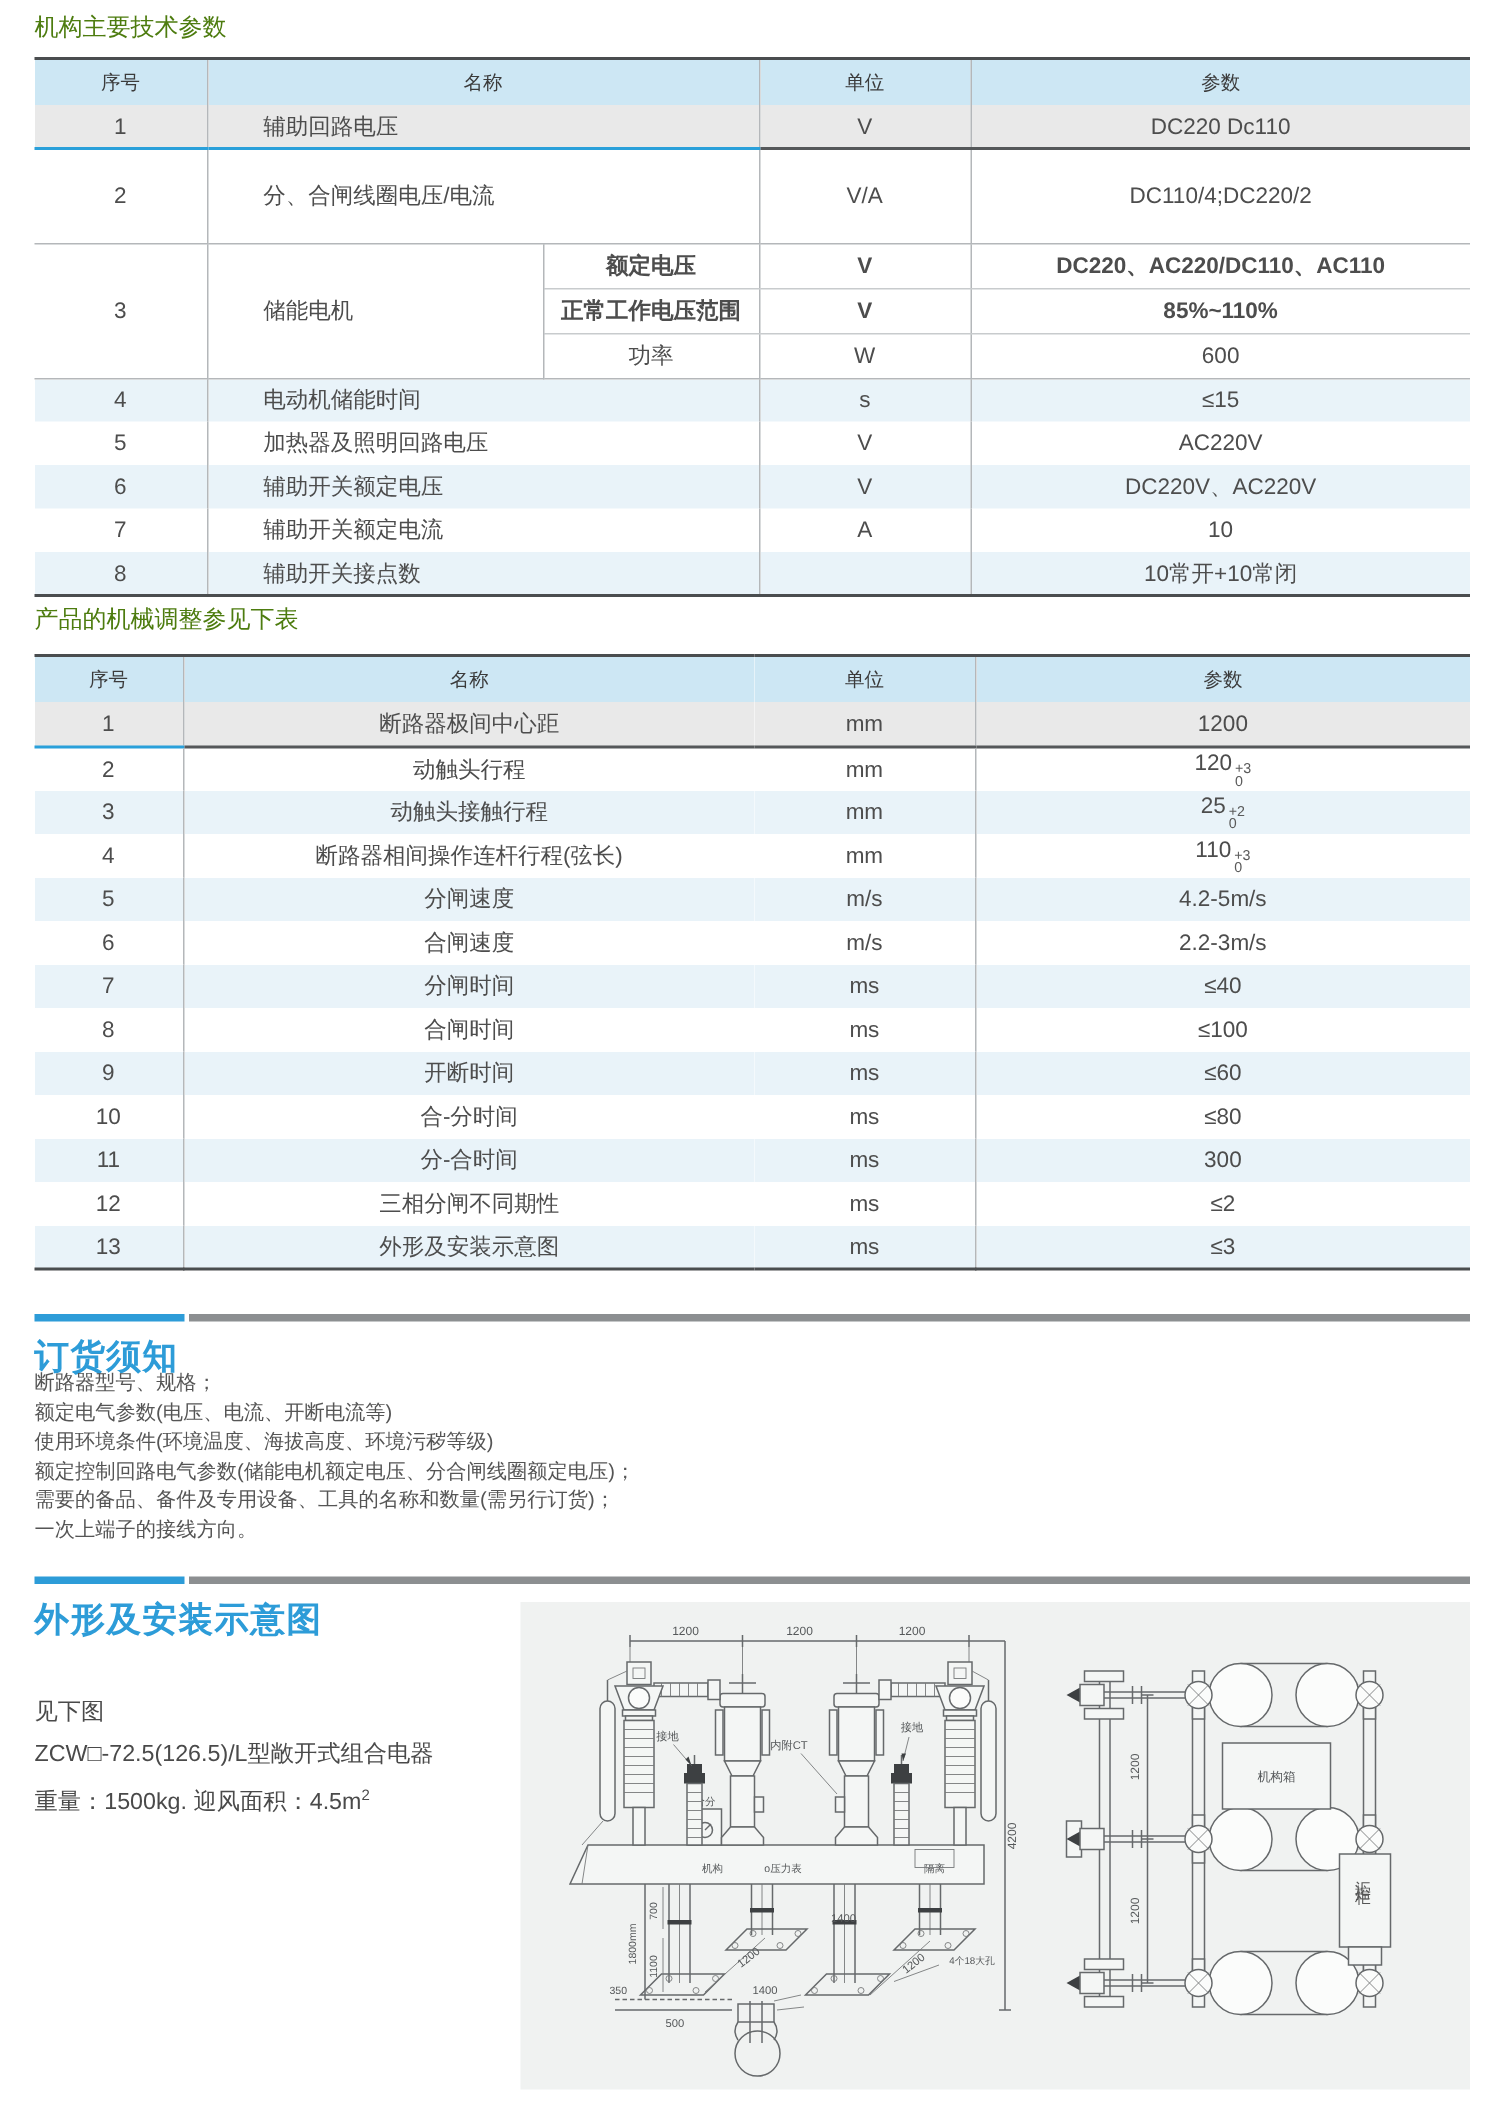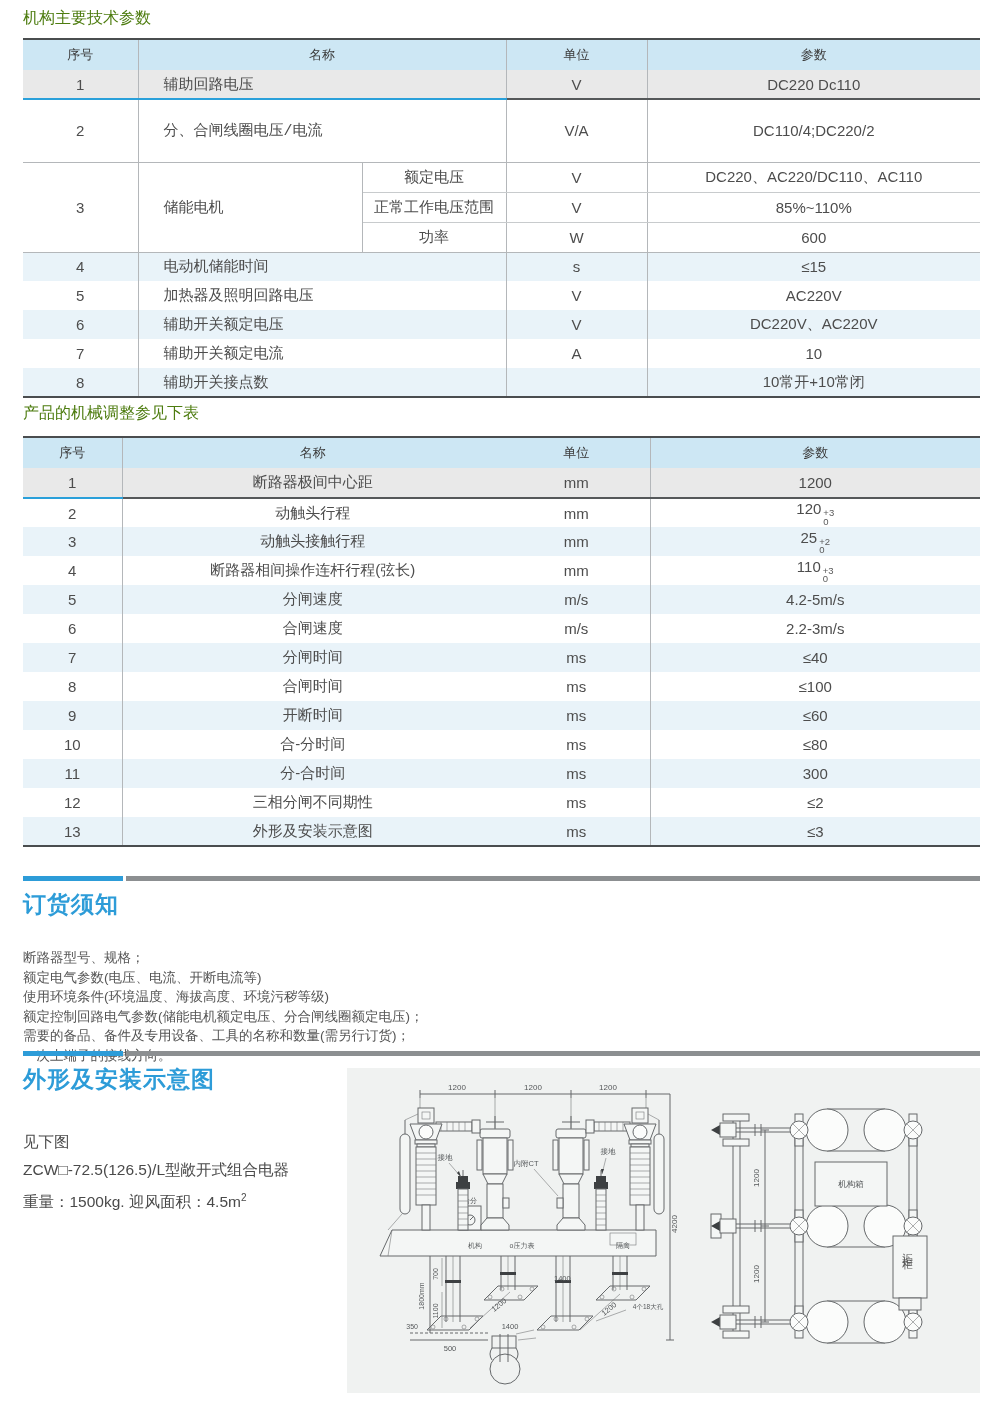--- a/index.html
+++ b/index.html
@@ -7,24 +7,24 @@
         font-family:"Liberation Sans","DejaVu Sans",sans-serif;color:#4d4d4d;}
   .abs{position:absolute;}
   .sec-title{font-size:16px;color:#4d7c0f;}
   table{border-collapse:collapse;table-layout:fixed;width:957px;
         border-top:2px solid #4a4d4f;border-bottom:2px solid #4a4d4f;}
   td{font-size:15px;color:#4d4d4d;text-align:center;vertical-align:middle;padding:0 4px;overflow:hidden;white-space:nowrap;}
   tr.hd td{background:#cde7f4;color:#3b3b3b;font-size:13px;height:30px;}
   .bv{border-right:1px solid #b4b7ba;}
   tr.gray td{background:#e9e9e9;}
   tr.blue td{background:#e9f3f9;}
-  td.lft{text-align:left;padding-left:25px;font-family:Liberation Mono, monospace;}
+  td.lft{text-align:left;padding-left:37px;}
   tr.r1 td.darkline{border-bottom:2px solid #55585a;}
   tr.sep td{border-bottom:1px solid #b4b7ba;}
-  td.subsep{border-bottom:1px solid #c8cbcd;}
+  td.subsep{border-bottom:1px solid #c8cbcd;font-weight:bold;}
   .tol{display:inline-flex;flex-direction:column;align-items:flex-start;font-size:9.5px;
        line-height:8.5px;vertical-align:-2px;margin-left:2px;color:#5a5a5a;}
   .tol i{font-style:normal;}
   .divbar{display:flex;gap:3px;height:5px;}
   .divbar .b{width:100px;background:#2d9cd8;}
   .divbar .g{flex:1;background:#8c8f91;}
   .bluehead{font-size:23px;font-weight:bold;color:#2d9cd8;letter-spacing:1px;}
   .orderln{font-size:13.5px;line-height:19.5px;color:#555;}
   .outln{font-size:15.5px;line-height:28px;color:#4a4a4a;}
   .panel{background:#f0f2f1;}
@@ -229,21 +229,21 @@
     </tbody>
       </table>
   </div>
 
   <div class="abs divbar" style="left:23px;top:876px;width:957px;">
     <div class="b"></div>
       <div class="g"></div>
   </div>
 
   <div class="abs bluehead" style="left:23px;top:889px;">订货须知</div>
-  <div class="abs" style="left:23px;top:948px;">
+  <div class="abs" style="left:23px;top:912px;">
     <div class="orderln">断路器型号、规格；</div>
     <div class="orderln">额定电气参数(电压、电流、开断电流等)</div>
     <div class="orderln">使用环境条件(环境温度、海拔高度、环境污秽等级)</div>
     <div class="orderln">额定控制回路电气参数(储能电机额定电压、分合闸线圈额定电压)；</div>
     <div class="orderln">需要的备品、备件及专用设备、工具的名称和数量(需另行订货)；</div>
     <div class="orderln">一次上端子的接线方向。</div>
   </div>
 
   <div class="abs divbar" style="left:23px;top:1051px;width:957px;">
     <div class="b"></div>

